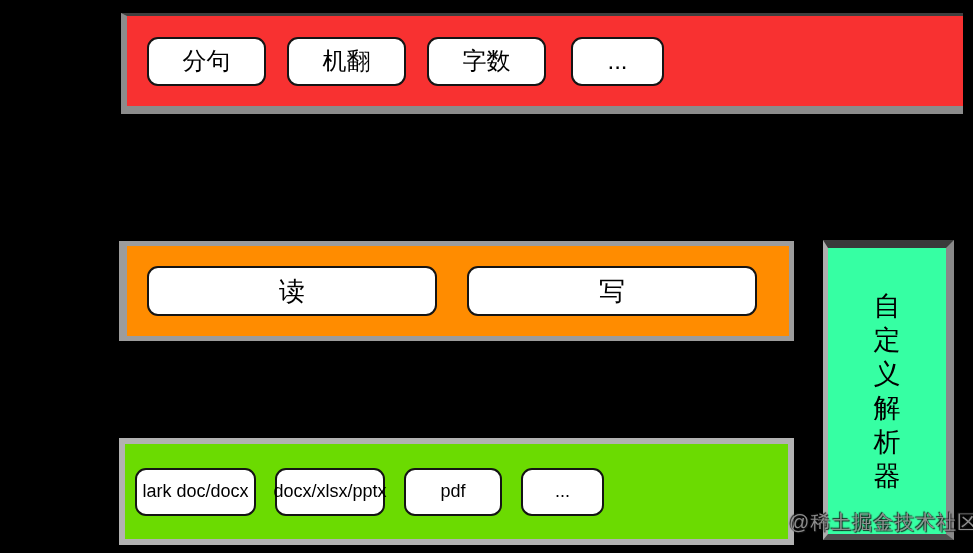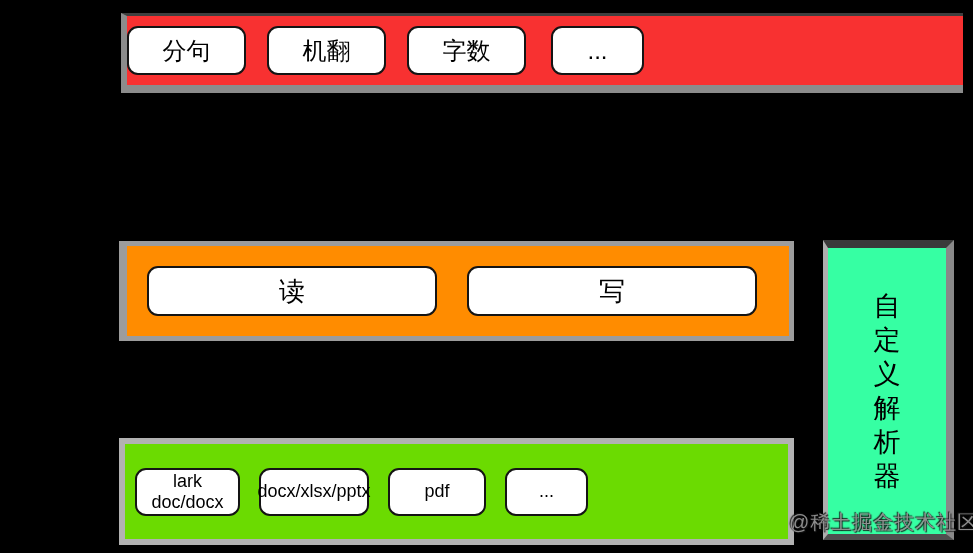--- a/index.html
+++ b/index.html
@@ -18,25 +18,26 @@
     background: #000000;
   }
   .bar {
     position: absolute;
     box-sizing: border-box;
     display: flex;
     align-items: center;
   }
   .bar-red {
     left: 121px; top: 13px;
-    width: 842px; height: 80px;
+    width: 842px; height: 101px;
     background: #F83131;
     border-top: 3px solid #3f3f3f;
     border-left: 6px solid #8c8c8c;
     border-bottom: 8px solid #8c8c8c;
+    padding-left: 20px;
     gap: 21px;
   }
   .bar-orange {
     left: 119px; top: 241px;
     width: 675px; height: 100px;
     background: #FF8C00;
     border: 5px solid #9c9c9c;
     border-left-width: 8px;
     padding-left: 20px;
     gap: 30px;
@@ -59,21 +60,21 @@
     justify-content: center;
     color: #000000;
     font-size: 24px;
     flex: 0 0 auto;
   }
   .chip-top { width: 119px; height: 49px; }
   .chip-top-wide { width: 110px; height: 49px; }
   .chip-top-more { width: 93px; height: 49px; margin-left: 4px; }
   .chip-mid { width: 290px; height: 50px; font-size: 26px; }
   .chip-fmt { height: 48px; font-size: 18px; }
-  .w121 { width: 105px; text-align: center; }
+  .w121 { width: 121px; text-align: center; }
   .w122 { width: 110px; }
   .w123 { width: 98px; }
   .w83  { width: 83px; }
   .parser {
     position: absolute;
     left: 823px; top: 240px;
     width: 131px; height: 300px;
     box-sizing: border-box;
     background: #36FFA3;
     border-top: 8px solid #3a3a3a;

